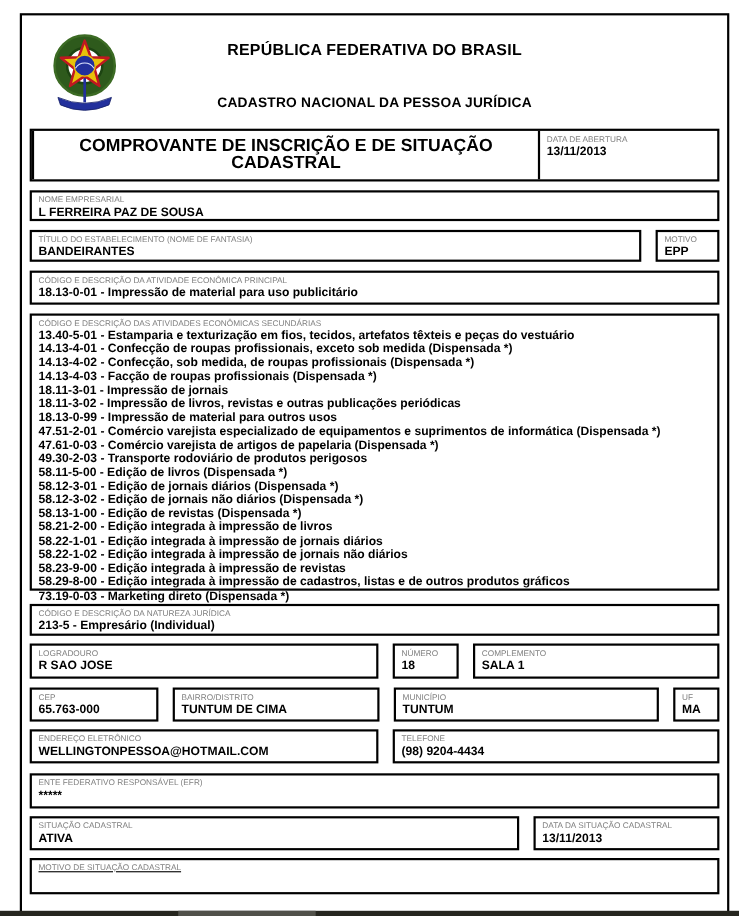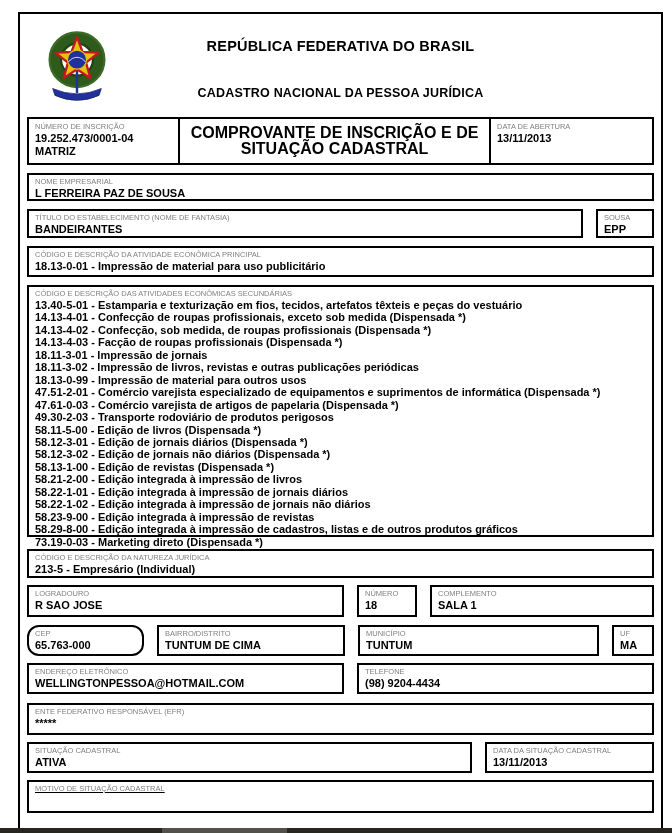--- a/index.html
+++ b/index.html
@@ -24,21 +24,21 @@
   .idrow .cell2 { flex:1; border-left:2px solid #000; border-right:2px solid #000;
                   display:flex; align-items:center; justify-content:center; text-align:center;
                   font-size:16px; font-weight:bold; line-height:16px; padding:2px 8px; }
   .idrow .cell3 { width:161px; padding:3px 6px; }
   .fullbox { height:28px; }
   .h29 { height:29px; } .h30 { height:31px; } .h31 { height:31px; } .h32 { height:32px; } .h33 { height:33px;text-decoration:underline; }
   .sec-box { height:252px; }
   .sec-box .val { line-height:12.45px; }
   .flex1 { flex:1; }
   .gapx { margin-left:13px; }
-  .w-porte { width:58px; } .w-num { width:60px; } .w-cep { width:117px;border-radius:12px; }
+  .w-porte { width:58px; } .w-num { width:60px; } .w-cep { width:117px; }
   .w-bairro { width:188px; } .w-mun { width:241px; }
   .w-lograd { width:317px; } .w-email { width:317px; } .w-datasit { width:169px; }
   .taskbar { position:absolute; left:0; top:828px; width:672px; height:5px; background:#26261f; }
   .taskbar-thumb { position:absolute; left:162px; top:0; width:125px; height:5px; background:#51514a; }
 </style>
 </head>
 <body>
 
 <div class="page">
 
@@ -51,44 +51,39 @@
       <path d="M50,18 L57.3,37.9 L78.5,38.7 L61.9,51.9 L67.6,72.3 L50,60.5 L32.4,72.3 L38.1,51.9 L21.5,38.7 L42.7,37.9 Z" fill="#e8c20a" stroke="#c01820" stroke-width="3" stroke-linejoin="round"></path>
       <circle cx="50" cy="48" r="12.5" fill="#22309c" stroke="#e8c20a" stroke-width="1.5"></circle>
       <path d="M39,51 A 13 13 0 0 1 61,51" fill="none" stroke="#dfe6ff" stroke-width="1.2"></path>
       <path d="M18,86 Q50,100 82,86 L79,95 Q50,108 21,95 Z" fill="#22309c" stroke="#162068" stroke-width="1"></path>
     </svg>
     <div class="h-title1">REPÚBLICA FEDERATIVA DO BRASIL</div>
     <div class="h-title2">CADASTRO NACIONAL DA PESSOA JURÍDICA</div>
   </div>
 
   <div class="idrow">
-    <div class="cell1">
-      <div class="lbl">NÚMERO DE INSCRIÇÃO</div>
-      <div class="val">19.252.473/0001-04</div>
-      <div class="val">MATRIZ</div>
-    </div>
     <div class="cell2">COMPROVANTE DE INSCRIÇÃO E DE SITUAÇÃO CADASTRAL</div>
     <div class="cell3">
       <div class="lbl">DATA DE ABERTURA</div>
       <div class="val">13/11/2013</div>
     </div>
   </div>
 
   <div class="box fullbox gap8">
     <div class="lbl">NOME EMPRESARIAL</div>
     <div class="val">L FERREIRA PAZ DE SOUSA</div>
   </div>
 
   <div class="row gap8">
     <div class="box h29 flex1">
       <div class="lbl">TÍTULO DO ESTABELECIMENTO (NOME DE FANTASIA)</div>
       <div class="val">BANDEIRANTES</div>
     </div>
     <div class="box h29 w-porte gapx">
-      <div class="lbl">SOUSA</div>
+      <div class="lbl">MOTIVO</div>
       <div class="val">EPP</div>
     </div>
   </div>
 
   <div class="box h31 gap8">
     <div class="lbl">CÓDIGO E DESCRIÇÃO DA ATIVIDADE ECONÔMICA PRINCIPAL</div>
     <div class="val">18.13-0-01 - Impressão de material para uso publicitário</div>
   </div>
 
   <div class="box sec-box gap8">

